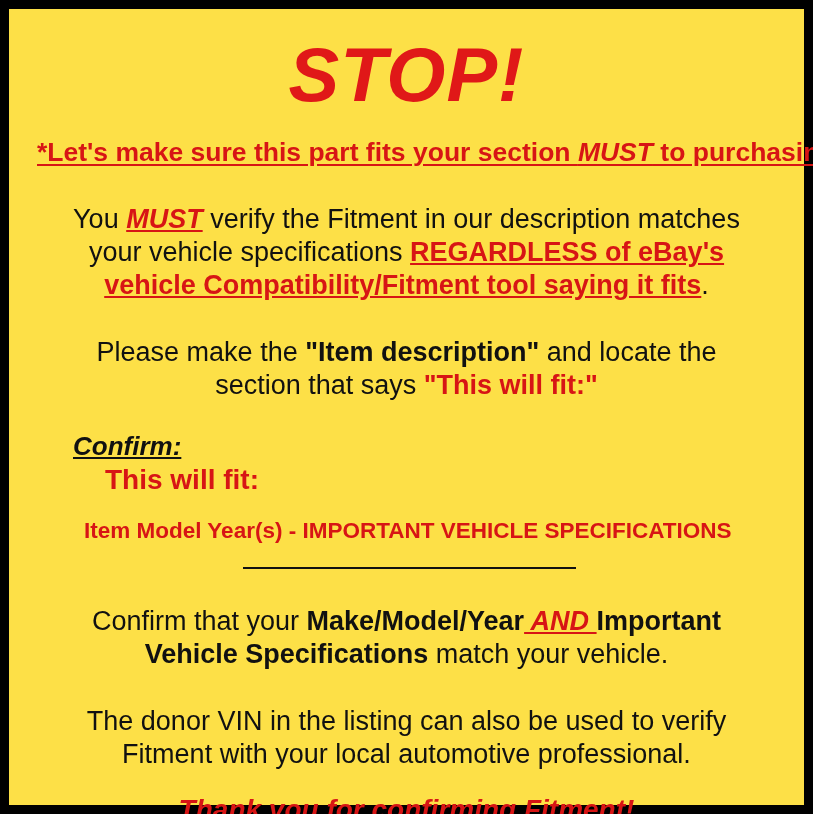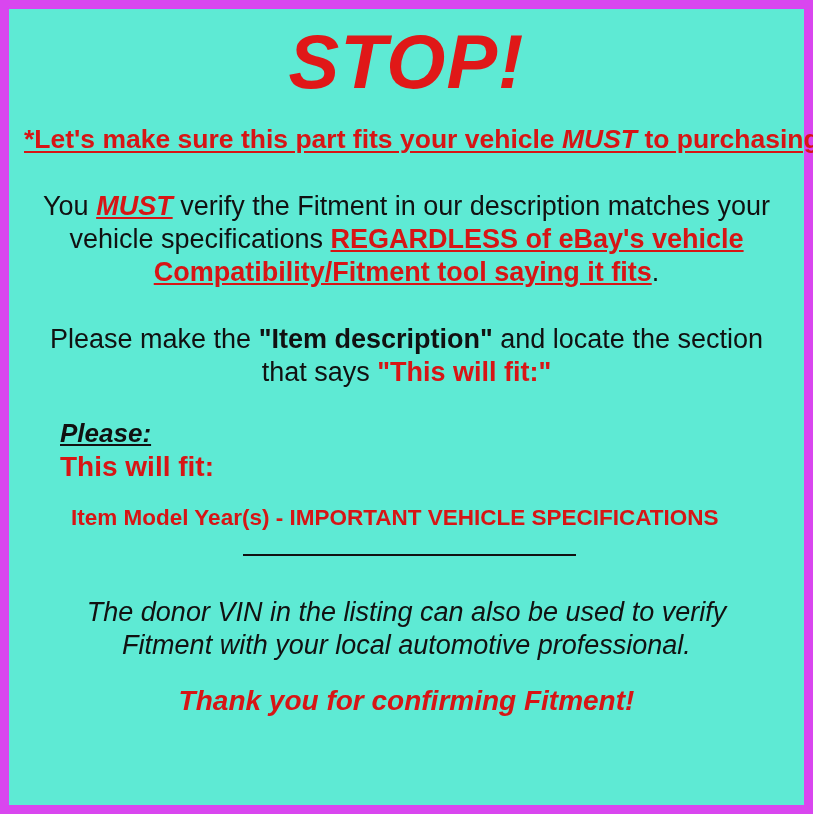--- a/index.html
+++ b/index.html
@@ -11,23 +11,23 @@
     width: 813px;
     height: 814px;
     font-family: "Liberation Sans", sans-serif;
     overflow: hidden;
   }
 
   #notice-card {
     box-sizing: border-box;
     width: 813px;
     height: 814px;
-    background: #5eead4;
-    border: 9px solid #d946ef;
-    padding: 1px;
+    background: #fde047;
+    border: 9px solid #000000;
+    padding: 14px;
     position: relative;
   }
 
   .inner {
     box-sizing: border-box;
     width: 100%;
     height: 100%;
     padding: 0 14px;
     display: block;
   }
@@ -64,21 +64,21 @@
     text-align: center;
     color: #111111;
     font-size: 27px;
     line-height: 1.22;
     margin: 0;
     padding: 0 18px;
   }
   .para.p1 { margin-top: 36px; }
   .para.p2 { margin-top: 34px; }
   .para.p4 { margin-top: 30px; }
-  .para.p5 { margin-top: 34px; font-style: italic; }
+  .para.p5 { margin-top: 34px; }
 
   .b       { font-weight: bold; }
   .redb    { color: #d71515; font-weight: bold; }
   .redbu   { color: #d71515; font-weight: bold; text-decoration: underline; text-underline-offset: 2px; }
   .redbiu  { color: #d71515; font-weight: bold; font-style: italic; text-decoration: underline; text-underline-offset: 2px; }
 
   
   .example-block {
     margin-top: 30px;
     padding-left: 36px;
@@ -92,20 +92,21 @@
     text-decoration: underline;
     text-underline-offset: 2px;
     line-height: 1.15;
   }
   .example-fit {
     color: #d71515;
     font-weight: bold;
     font-size: 28px;
     line-height: 1.15;
     margin-top: 2px;
+    margin-left: 32px;
   }
   .example-spec {
     color: #d71515;
     font-weight: bold;
     font-size: 22.5px;
     line-height: 1.15;
     margin-top: 22px;
     padding-left: 11px;
   }
 
@@ -137,40 +138,43 @@
 </style>
 </head>
 <body>
 
 <div id="notice-card">
   <div class="inner">
 
     <div class="stop-title">STOP!</div>
 
     <div class="subtitle">
-      <span>*Let's make sure this part fits your vehicle </span><span class="ital">MUST</span><span> to purchasing*</span>
+      <span>*Let's make sure this part fits your section </span><span class="ital">MUST</span><span> to purchasing*</span>
     </div>
 
     <p class="para p1">
       <span>You </span><span class="redbiu">MUST</span><span> verify the Fitment in our description matches your vehicle specifications </span><span class="redbu">REGARDLESS of eBay's vehicle Compatibility/Fitment tool saying it fits</span><span>.</span>
     </p>
 
     <p class="para p2">
       <span>Please make the </span><span class="b">"Item description"</span><span> and locate the section that says </span><span class="redb">"This will fit:"</span>
     </p>
 
     <div class="example-block">
-      <div class="example-label">Please:</div>
+      <div class="example-label">Confirm:</div>
       <div class="example-fit">This will fit:</div>
       <div class="example-spec">Item Model Year(s) - IMPORTANT VEHICLE SPECIFICATIONS</div>
     </div>
 
     <div class="divider-wrap">
       <div class="divider"></div>
     </div>
 
+    <p class="para p4">
+      <span>Confirm that your </span><span class="b">Make/Model/Year</span><span class="redbiu"> AND </span><span class="b">Important Vehicle Specifications</span><span> match your vehicle.</span>
+    </p>
 
     <p class="para p5">The donor VIN in the listing can also be used to verify Fitment with your local automotive professional.</p>
 
     <div class="thanks">Thank you for confirming Fitment!</div>
 
   </div>
 </div>
 
 </body></html>

